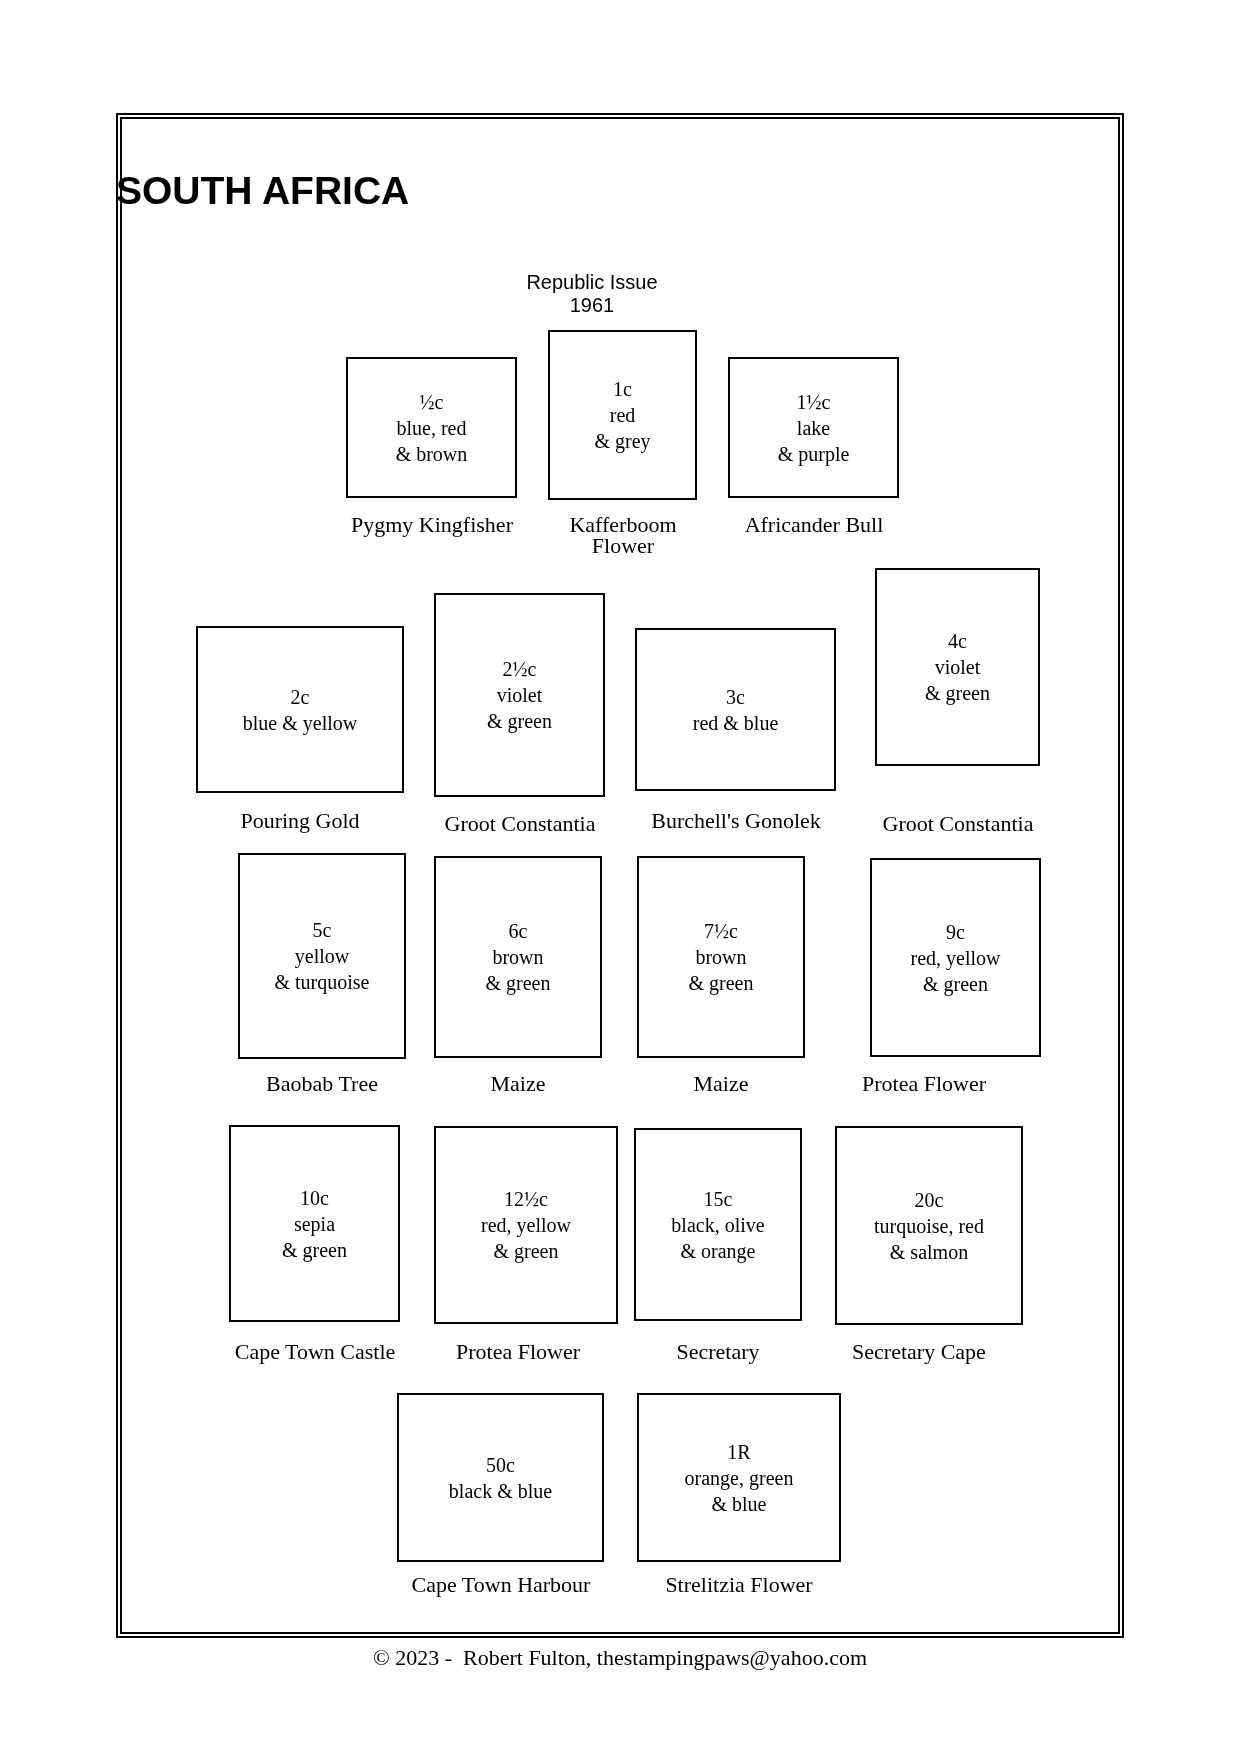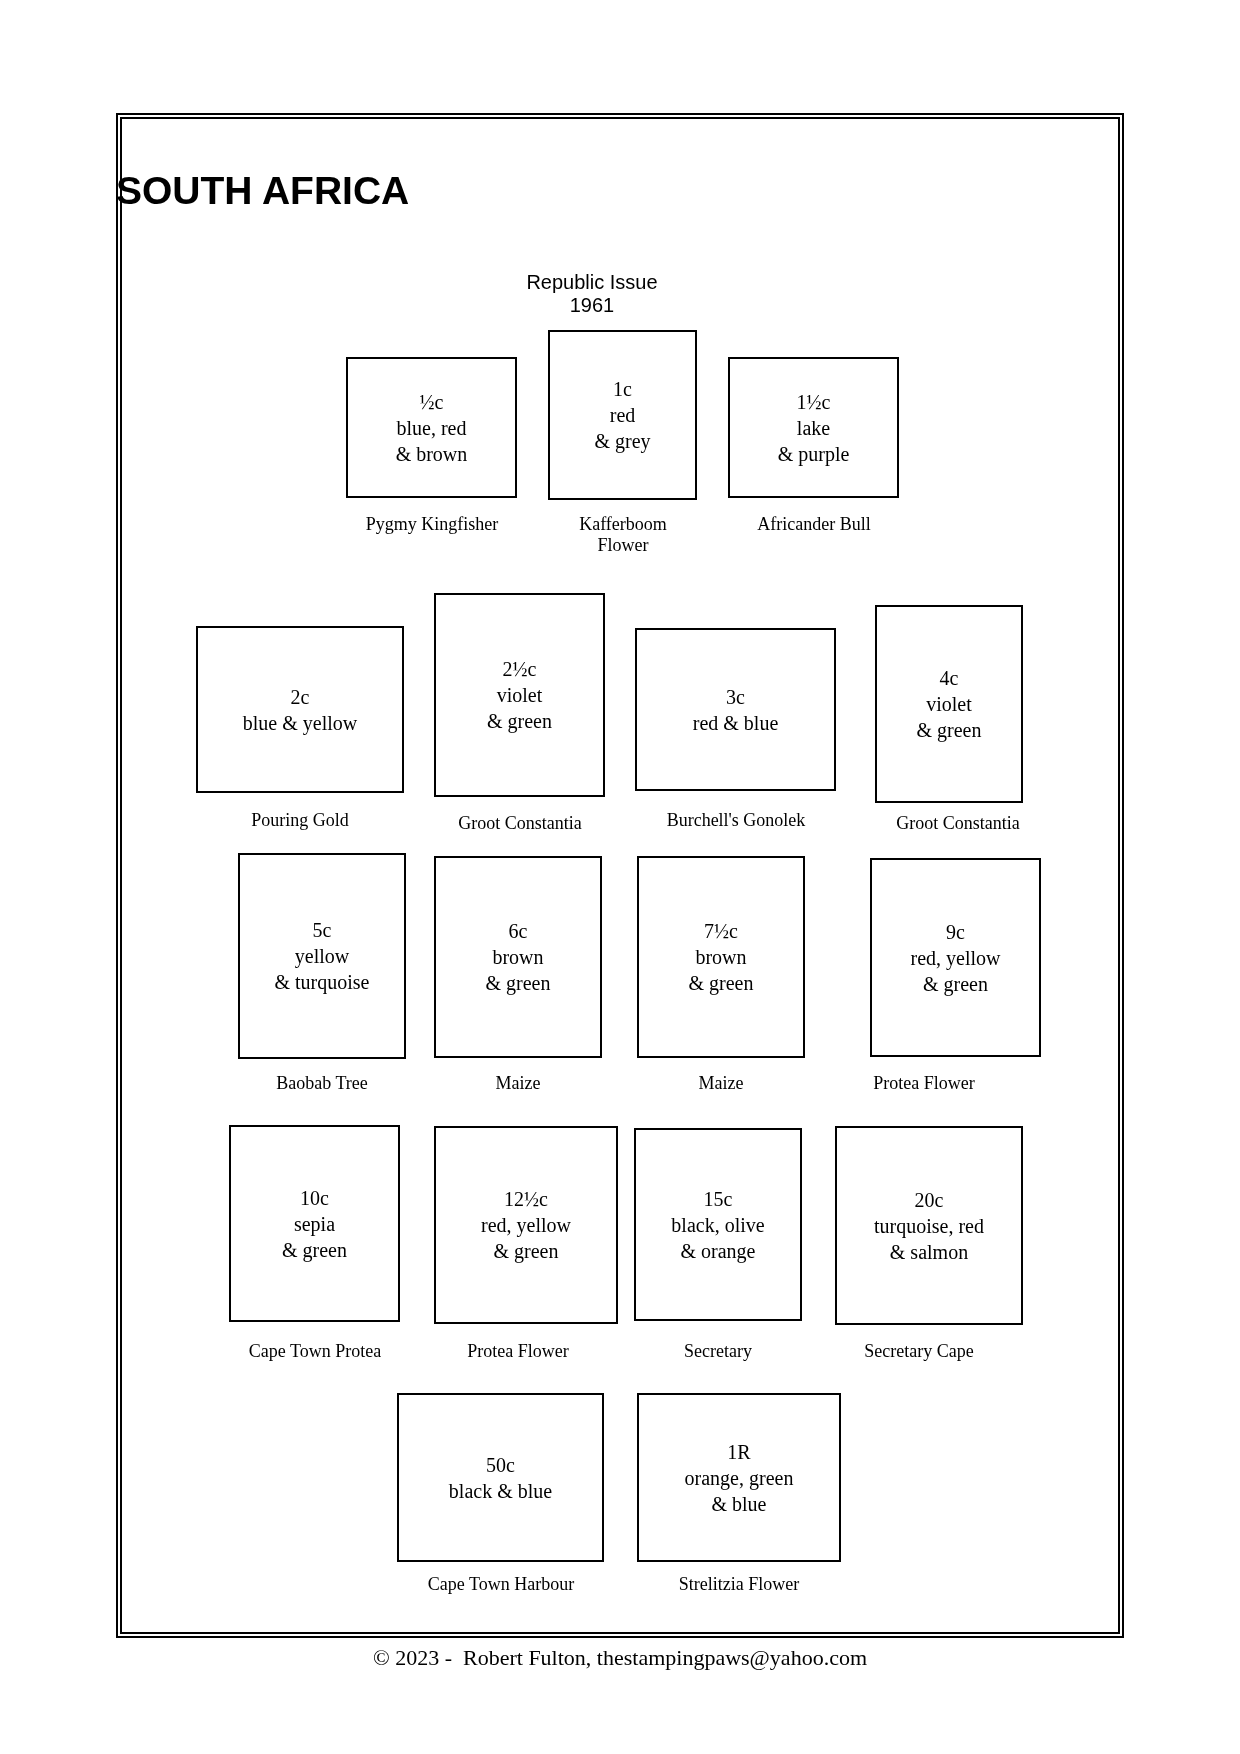--- a/index.html
+++ b/index.html
@@ -66,21 +66,21 @@
   .stamp-label {
     text-align: center;
     font-size: 20px;
     line-height: 26px;
     white-space: pre-line;
   }
   .stamp-caption {
     position: absolute;
     width: 240px;
     text-align: center;
-    font-size: 18px;
+    font-size: 22px;
     line-height: 21px;
     white-space: pre-line;
   }
   .page-footer {
     position: absolute;
     left: 116px;
     top: 1645px;
     width: 1008px;
     text-align: center;
     font-size: 22px;
@@ -132,21 +132,21 @@
 &amp; green</div>
 </div>
 <div class="stamp-caption" style="left:400px;top:813px">Groot Constantia</div>
 
 <div class="stamp-box" style="left:635px;top:628px;width:201px;height:163px">
   <div class="stamp-label">3c
 red &amp; blue</div>
 </div>
 <div class="stamp-caption" style="left:616px;top:810px">Burchell's Gonolek</div>
 
-<div class="stamp-box" style="left:875px;top:605px;width:148px;height:198px">
+<div class="stamp-box" style="left:875px;top:568px;width:165px;height:198px">
   <div class="stamp-label">4c
 violet
 &amp; green</div>
 </div>
 <div class="stamp-caption" style="left:838px;top:813px">Groot Constantia</div>
 
 <div class="stamp-box" style="left:238px;top:853px;width:168px;height:206px">
   <div class="stamp-label">5c
 yellow
 &amp; turquoise</div>
@@ -172,21 +172,21 @@
 red, yellow
 &amp; green</div>
 </div>
 <div class="stamp-caption" style="left:804px;top:1073px">Protea Flower</div>
 
 <div class="stamp-box" style="left:229px;top:1125px;width:171px;height:197px">
   <div class="stamp-label">10c
 sepia
 &amp; green</div>
 </div>
-<div class="stamp-caption" style="left:195px;top:1341px">Cape Town Protea</div>
+<div class="stamp-caption" style="left:195px;top:1341px">Cape Town Castle</div>
 
 <div class="stamp-box" style="left:434px;top:1126px;width:184px;height:198px">
   <div class="stamp-label">12½c
 red, yellow
 &amp; green</div>
 </div>
 <div class="stamp-caption" style="left:398px;top:1341px">Protea Flower</div>
 
 <div class="stamp-box" style="left:634px;top:1128px;width:168px;height:193px">
   <div class="stamp-label">15c

